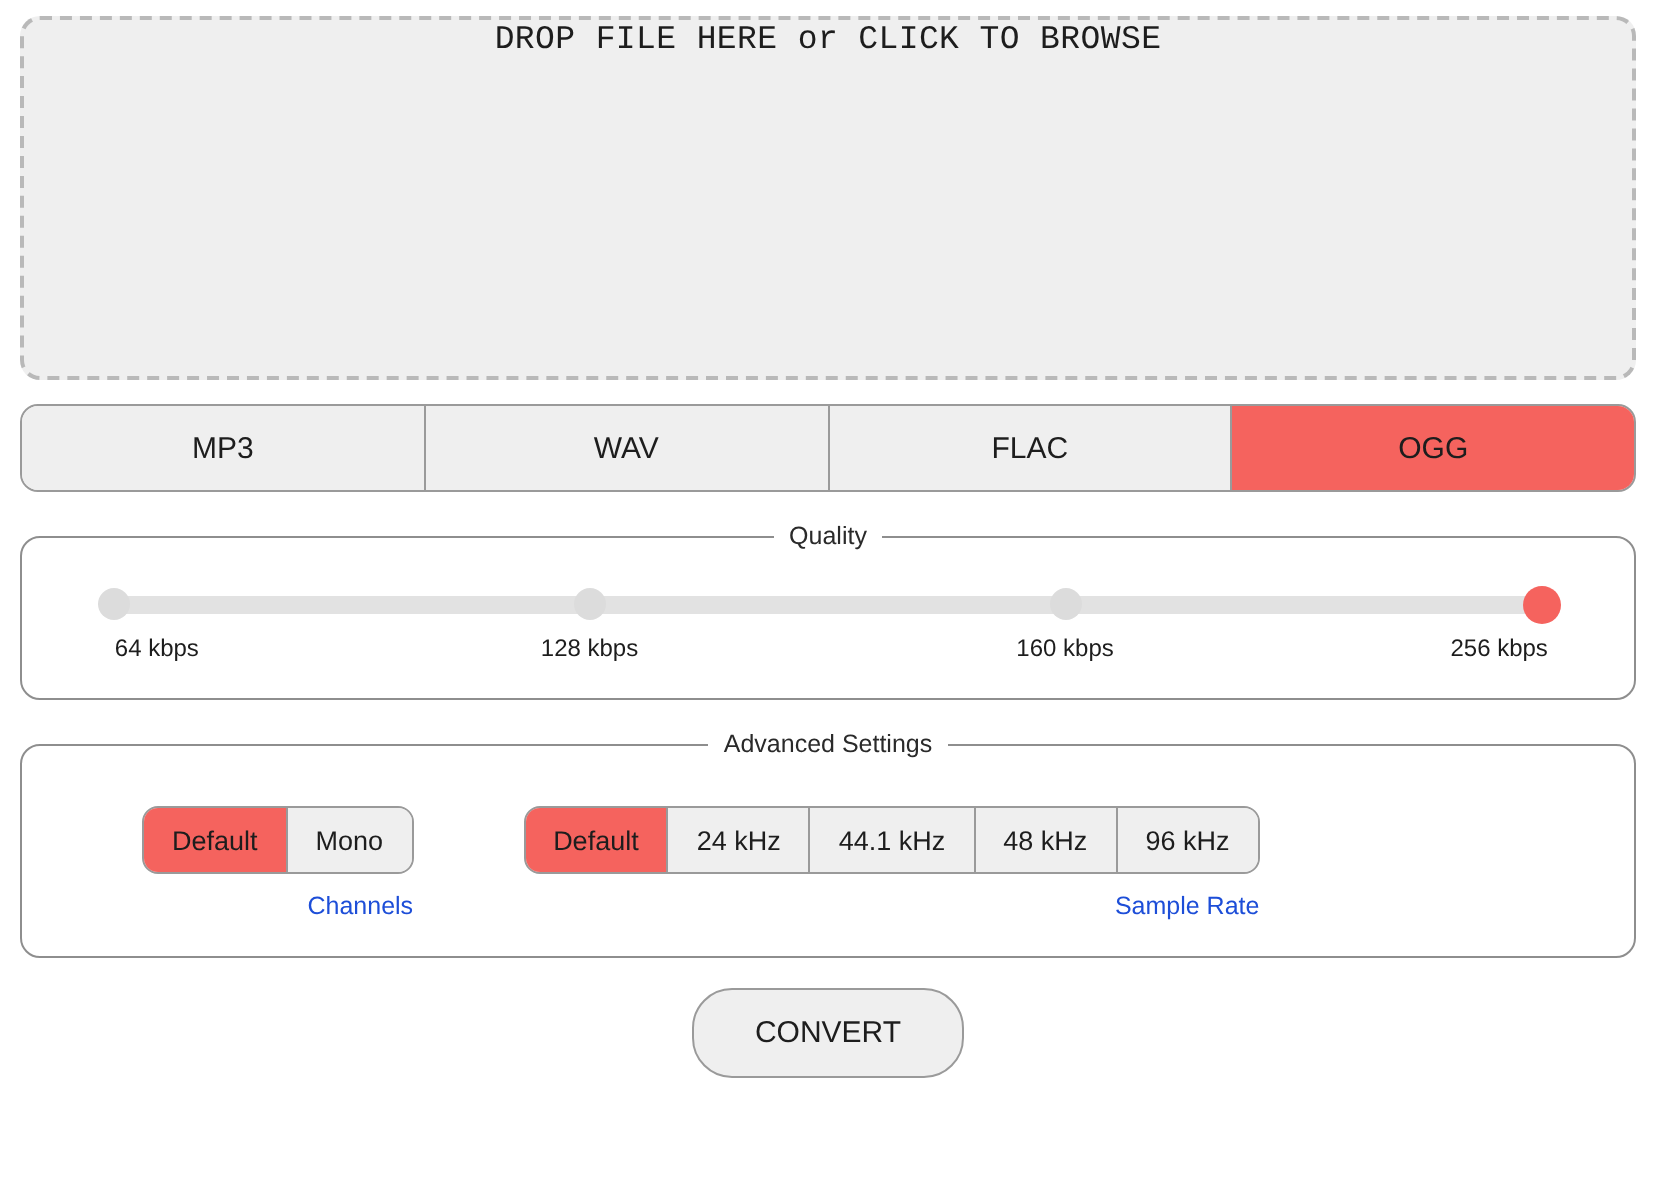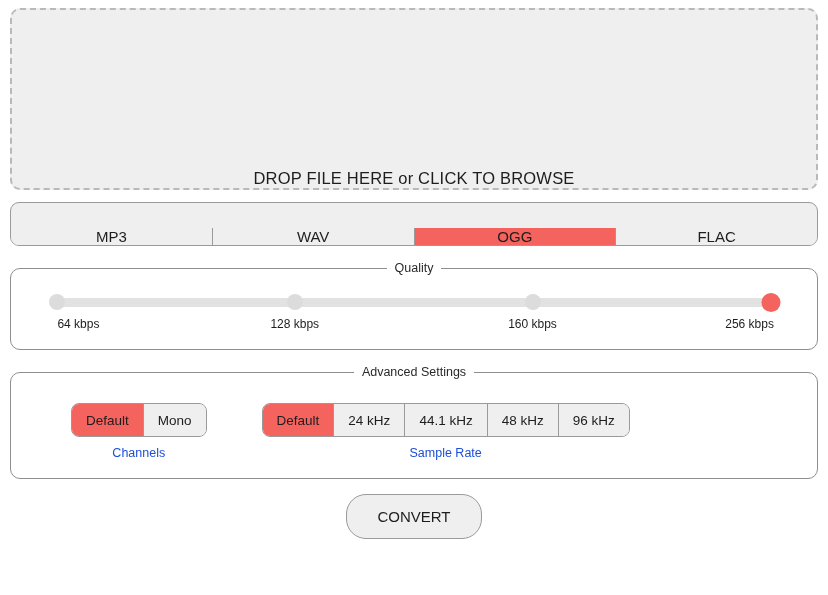--- a/index.html
+++ b/index.html
@@ -22,39 +22,39 @@
   }
 
   
   .dropzone {
     height: 182px;
     margin: 0 0 12px 0;
     border: 2px dashed #b9b9b9;
     border-radius: 10px;
     background: #efefef;
     display: flex;
-    align-items: flex-end;
-    justify-content: center;
+    align-items: flex-start;
+    justify-content: center;
+    font-family: Liberation Mono, monospace;
   }
   .dropzone-label {
     font-size: 16.5px;
     letter-spacing: .2px;
     color: #1d1d1d;
   }
 
   
   .format-tabs {
     display: flex;
     height: 44px;
     border: 1px solid #9a9a9a;
     border-radius: 9px;
     overflow: hidden;
     background: #efefef;
     margin-bottom: 15px;
-    align-items: flex-end;
   }
   .format-tab {
     flex: 1 1 0;
     display: flex;
     align-items: center;
     justify-content: center;
     font-size: 15px;
     color: #1d1d1d;
     background: #efefef;
     border-right: 1px solid #9a9a9a;
@@ -132,21 +132,21 @@
 
   
   .adv-body {
     display: flex;
     align-items: flex-start;
     padding: 24px 0 18px 0;
   }
   .adv-group {
     display: flex;
     flex-direction: column;
-    align-items: center;
+    align-items: flex-end;
   }
   .adv-group.channels { margin-left: 60px; }
   .adv-group.samplerate { margin-left: 55px; }
 
   .seg {
     display: flex;
     border: 1px solid #9a9a9a;
     border-radius: 8px;
     overflow: hidden;
     background: #efefef;
@@ -200,25 +200,25 @@
     <div class="dropzone-label">DROP FILE HERE or CLICK TO BROWSE</div>
   </div>
 
   <div class="format-tabs" id="format-tabs">
       <div class="format-tab">
         <span>MP3</span>
       </div>
       <div class="format-tab">
         <span>WAV</span>
       </div>
+      <div class="format-tab">
+        <span>FLAC</span>
+      </div>
       <div class="format-tab selected">
         <span>OGG</span>
-      </div>
-      <div class="format-tab">
-        <span>FLAC</span>
       </div>
     </div>
 
   <fieldset class="panel">
     <legend>Quality</legend>
     <div class="quality-body">
       <div class="slider-wrap">
         <div class="slider-track"></div>
         <div id="slider-stops">
             <div class="slider-stop" style="left: 0%;"></div>

